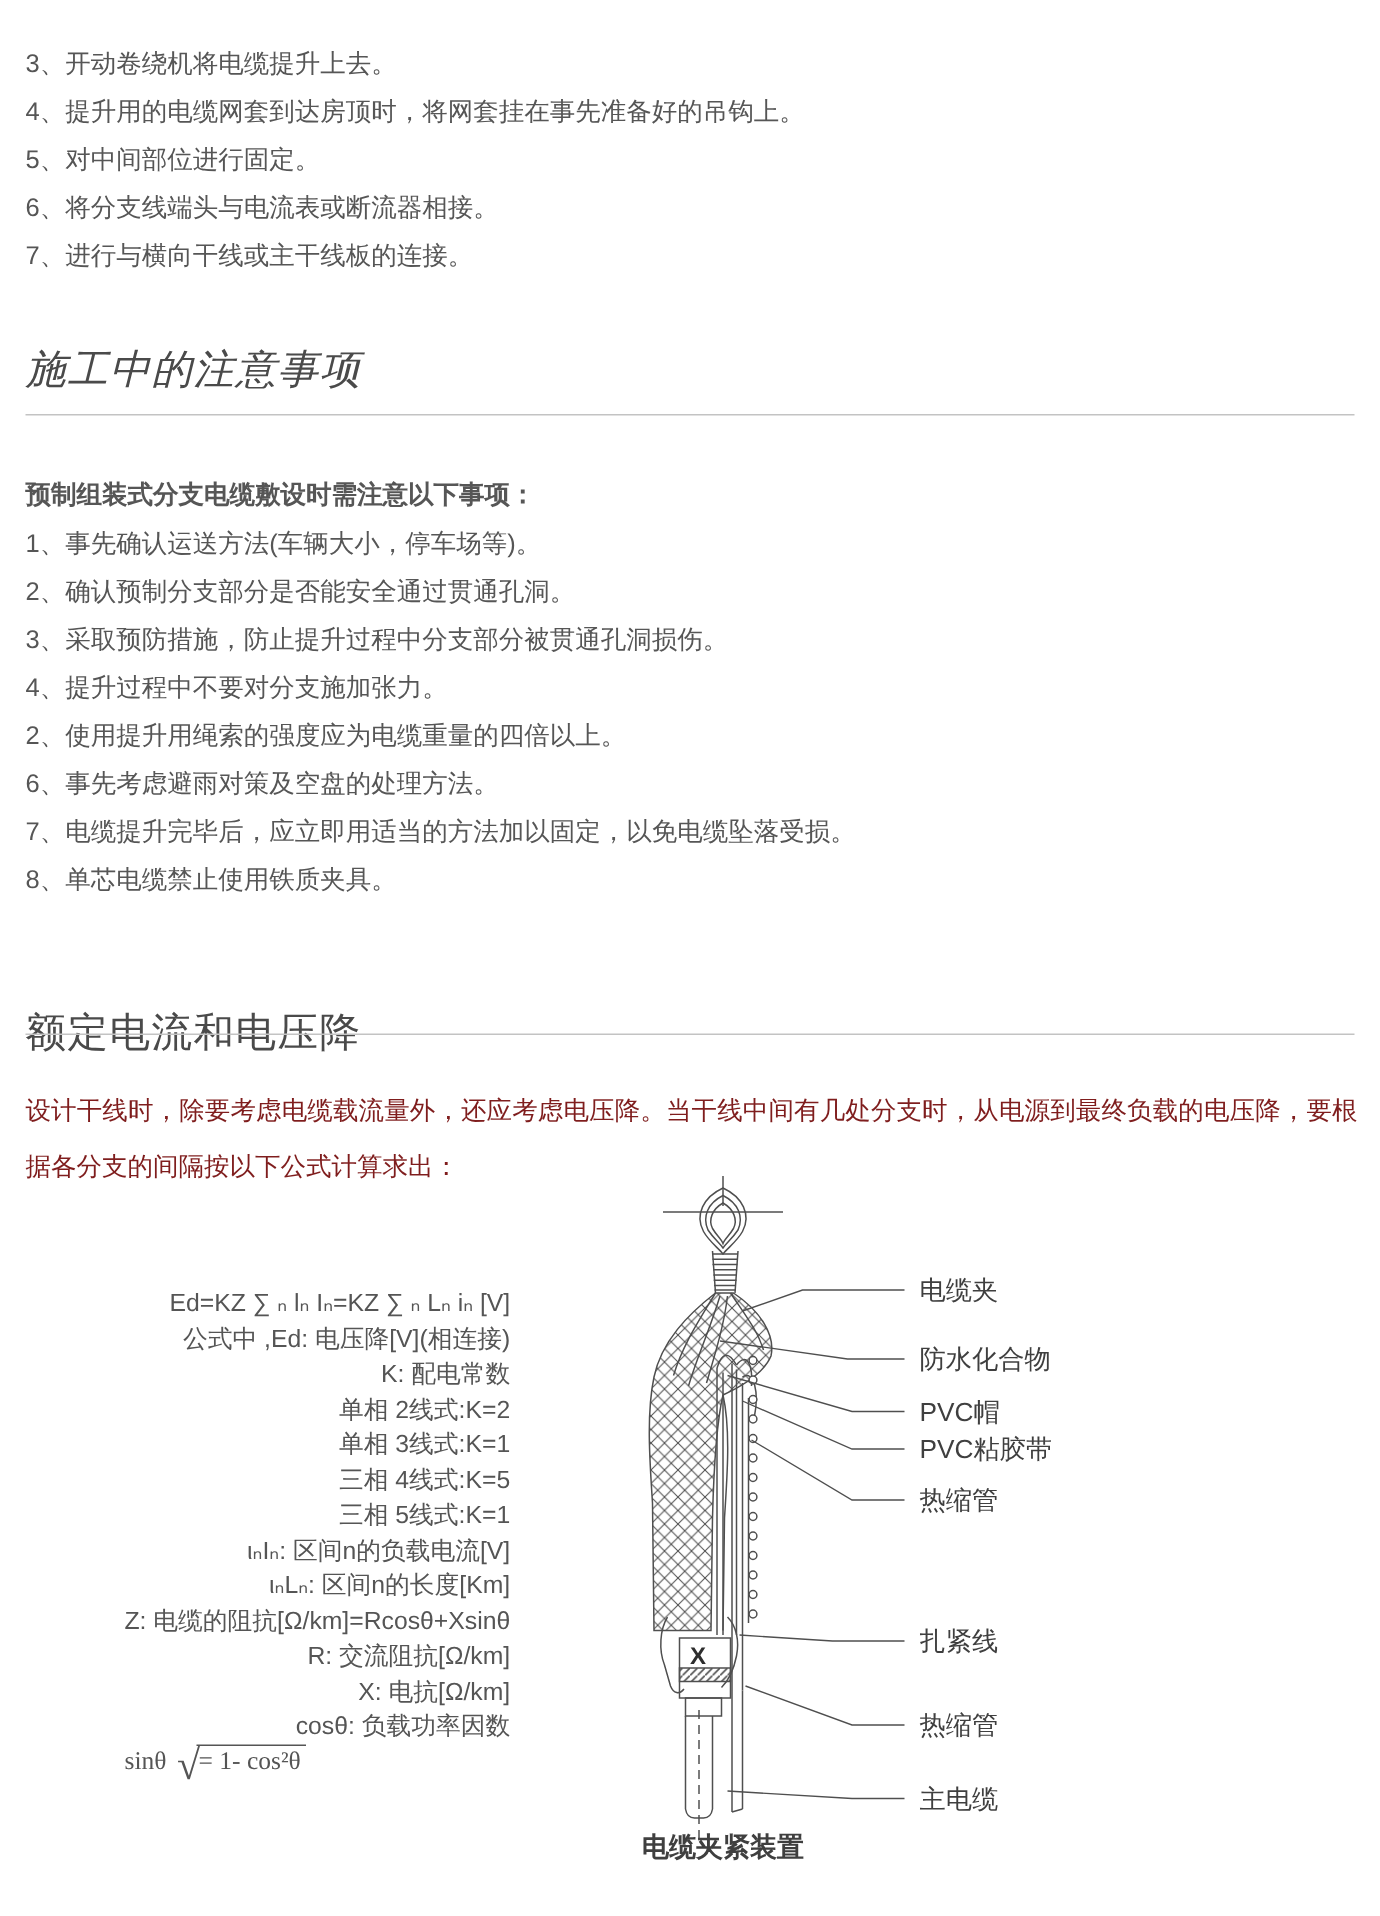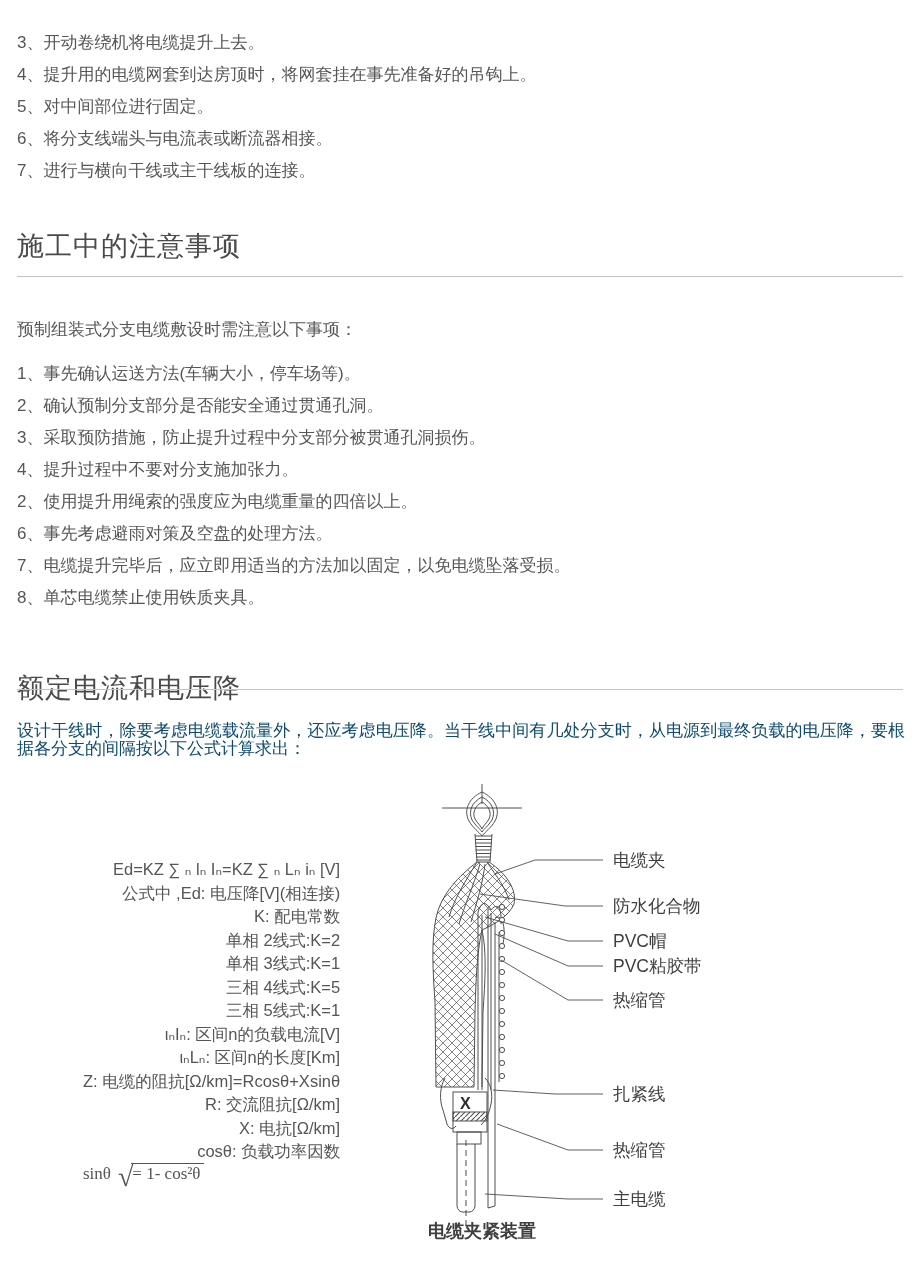--- a/index.html
+++ b/index.html
@@ -2,26 +2,26 @@
 <html><head>
 <meta charset="utf-8">
 <style>
   html,body{margin:0;padding:0;background:#ffffff;}
   .page{
     position:relative;width:920px;height:1277px;background:#fff;overflow:hidden;
     font-family:"Liberation Sans","DejaVu Sans",sans-serif;color:#555;
   }
   .abs{position:absolute;}
   .li-list .li{line-height:32px;font-size:17px;color:#565656;white-space:nowrap;}
-  .intro{font-size:17px;color:#565656;}
+  .intro{font-size:17px;color:#565656;font-weight:bold;}
   h2.sec{
     margin:0;font-size:27px;font-weight:400;color:#4a4a4a;letter-spacing:1px;
   }
   .rule{height:1px;background:#c3c3c3;width:886px;}
-  .para{font-size:17px;line-height:18px;color:#0c4a6e;width:888px;text-align:justify;}
+  .para{font-size:17px;line-height:37px;color:#7f1d1d;width:888px;text-align:justify;}
   .formula{font-size:16.5px;color:#555;}
   .formula .fl{line-height:23.5px;white-space:nowrap;text-align:right;}
   .formula .ind{padding-left:62px;}
   .sin-line{
     font-family:"Liberation Serif","DejaVu Serif",serif;
     padding-left:62px;margin-top:0;font-size:17px;color:#555;white-space:nowrap;
   }
   .sin-line .rad{font-size:28px;line-height:16px;vertical-align:-7px;margin-left:7px;}
   .sin-line .radicand{border-top:1.2px solid #555;padding:0 3px 0 1px;margin-left:-2px;}
   svg text{font-family:"Liberation Sans","DejaVu Sans",sans-serif;}
@@ -35,26 +35,26 @@
 <div class="page">
 
   <div class="abs li-list" style="left:17px;top:27px;">
     <div class="li">3、开动卷绕机将电缆提升上去。</div>
     <div class="li">4、提升用的电缆网套到达房顶时，将网套挂在事先准备好的吊钩上。</div>
     <div class="li">5、对中间部位进行固定。</div>
     <div class="li">6、将分支线端头与电流表或断流器相接。</div>
     <div class="li">7、进行与横向干线或主干线板的连接。</div>
   </div>
 
-  <h2 class="sec abs" style="left:17px;top:228px;">施工中的注意事项</h2>
+  <h2 class="sec abs" style="left:17px;top:228px;font-style:italic;">施工中的注意事项</h2>
   <div class="rule abs" style="left:17px;top:276px;"></div>
 
   <div class="abs intro" style="left:17px;top:318px;">预制组装式分支电缆敷设时需注意以下事项：</div>
 
-  <div class="abs li-list" style="left:17px;top:347px;margin-top:11px;">
+  <div class="abs li-list" style="left:17px;top:347px;">
     <div class="li">1、事先确认运送方法(车辆大小，停车场等)。</div>
     <div class="li">2、确认预制分支部分是否能安全通过贯通孔洞。</div>
     <div class="li">3、采取预防措施，防止提升过程中分支部分被贯通孔洞损伤。</div>
     <div class="li">4、提升过程中不要对分支施加张力。</div>
     <div class="li">2、使用提升用绳索的强度应为电缆重量的四倍以上。</div>
     <div class="li">6、事先考虑避雨对策及空盘的处理方法。</div>
     <div class="li">7、电缆提升完毕后，应立即用适当的方法加以固定，以免电缆坠落受损。</div>
     <div class="li">8、单芯电缆禁止使用铁质夹具。</div>
   </div>
 

